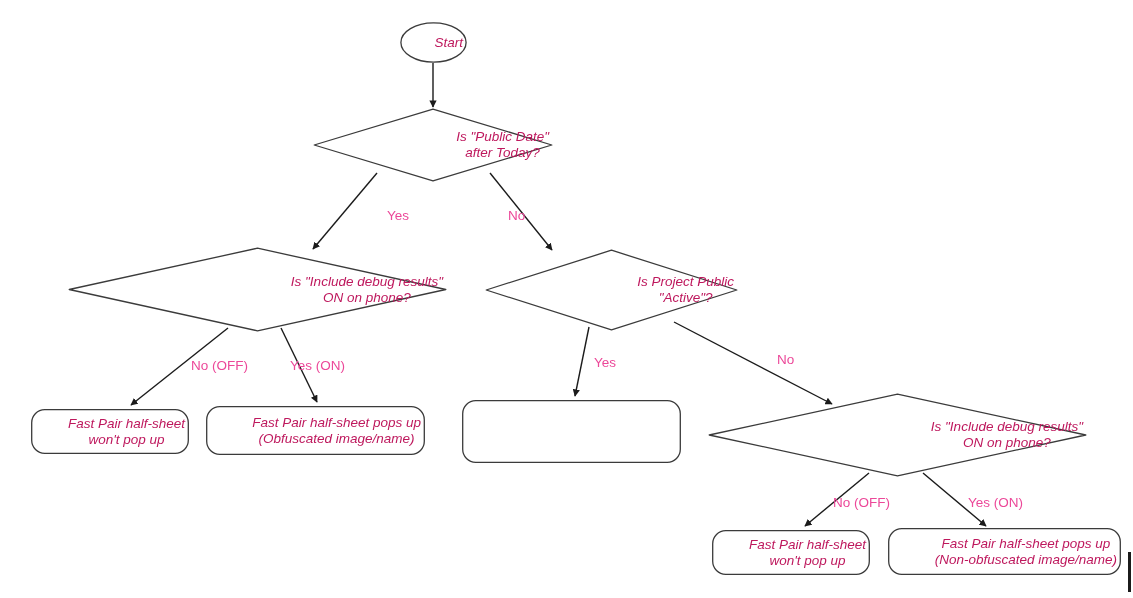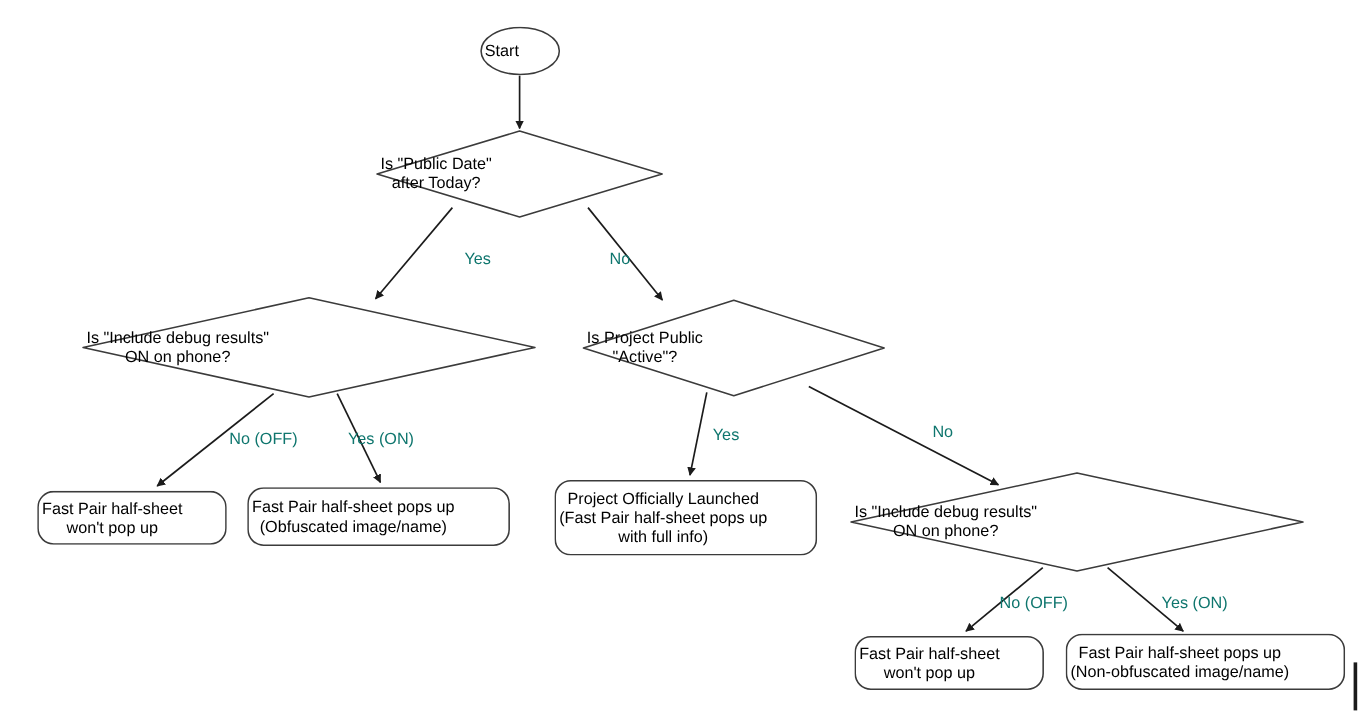--- a/index.html
+++ b/index.html
@@ -23,45 +23,46 @@
     top: 0;
     width: 1133px;
     height: 598px;
     pointer-events: none;
   }
   .node {
     position: absolute;
     box-sizing: border-box;
     display: flex;
     align-items: center;
-    justify-content: flex-start;
+    justify-content: flex-end;
     text-align: center;
-    color: #000000;
+    color: #be185d;
     font-size: 13.5px;
     line-height: 16px;
     letter-spacing: 0px;
+    font-style: italic;
   }
   .node .lbl {
     position: relative;
     z-index: 2;
     white-space: pre-line;
     padding: 0 4px;
   }
   .node .shape {
     position: absolute;
     left: 0;
     top: 0;
     width: 100%;
     height: 100%;
     z-index: 1;
   }
   .edge-label {
     position: absolute;
     font-size: 13.5px;
-    color: #0f766e;
+    color: #ec4899;
     white-space: nowrap;
     line-height: 15px;
   }
   .right-artifact {
     position: absolute;
     background: #1b1b1b;
   }
 </style>
 </head>
 <body>
@@ -138,23 +139,20 @@
       <rect x="0.7" y="0.7" width="217.6" height="47.6" rx="13" ry="13" fill="#ffffff" stroke="#3b3b3b" stroke-width="1.3"></rect>
     </svg>
     <span class="lbl">Fast Pair half-sheet pops up
 (Obfuscated image/name)</span>
   </div>
 
   <div class="node" style="left:462px; top:400px; width:219px; height:63px;">
     <svg class="shape" viewBox="0 0 219 63" preserveAspectRatio="none">
       <rect x="0.7" y="0.7" width="217.6" height="61.6" rx="13" ry="13" fill="#ffffff" stroke="#3b3b3b" stroke-width="1.3"></rect>
     </svg>
-    <span class="lbl">Project Officially Launched
-(Fast Pair half-sheet pops up
-with full info)</span>
   </div>
 
   <div class="node" style="left:708px; top:393px; width:379px; height:84px;">
     <svg class="shape" viewBox="0 0 379 84" preserveAspectRatio="none">
       <path d="M 189.5 1.2 L 377.8 42 L 189.5 82.8 L 1.2 42 Z" fill="#ffffff" stroke="#3b3b3b" stroke-width="1.3" stroke-linejoin="round"></path>
     </svg>
     <span class="lbl">Is "Include debug results"
 ON on phone?</span>
   </div>
 

